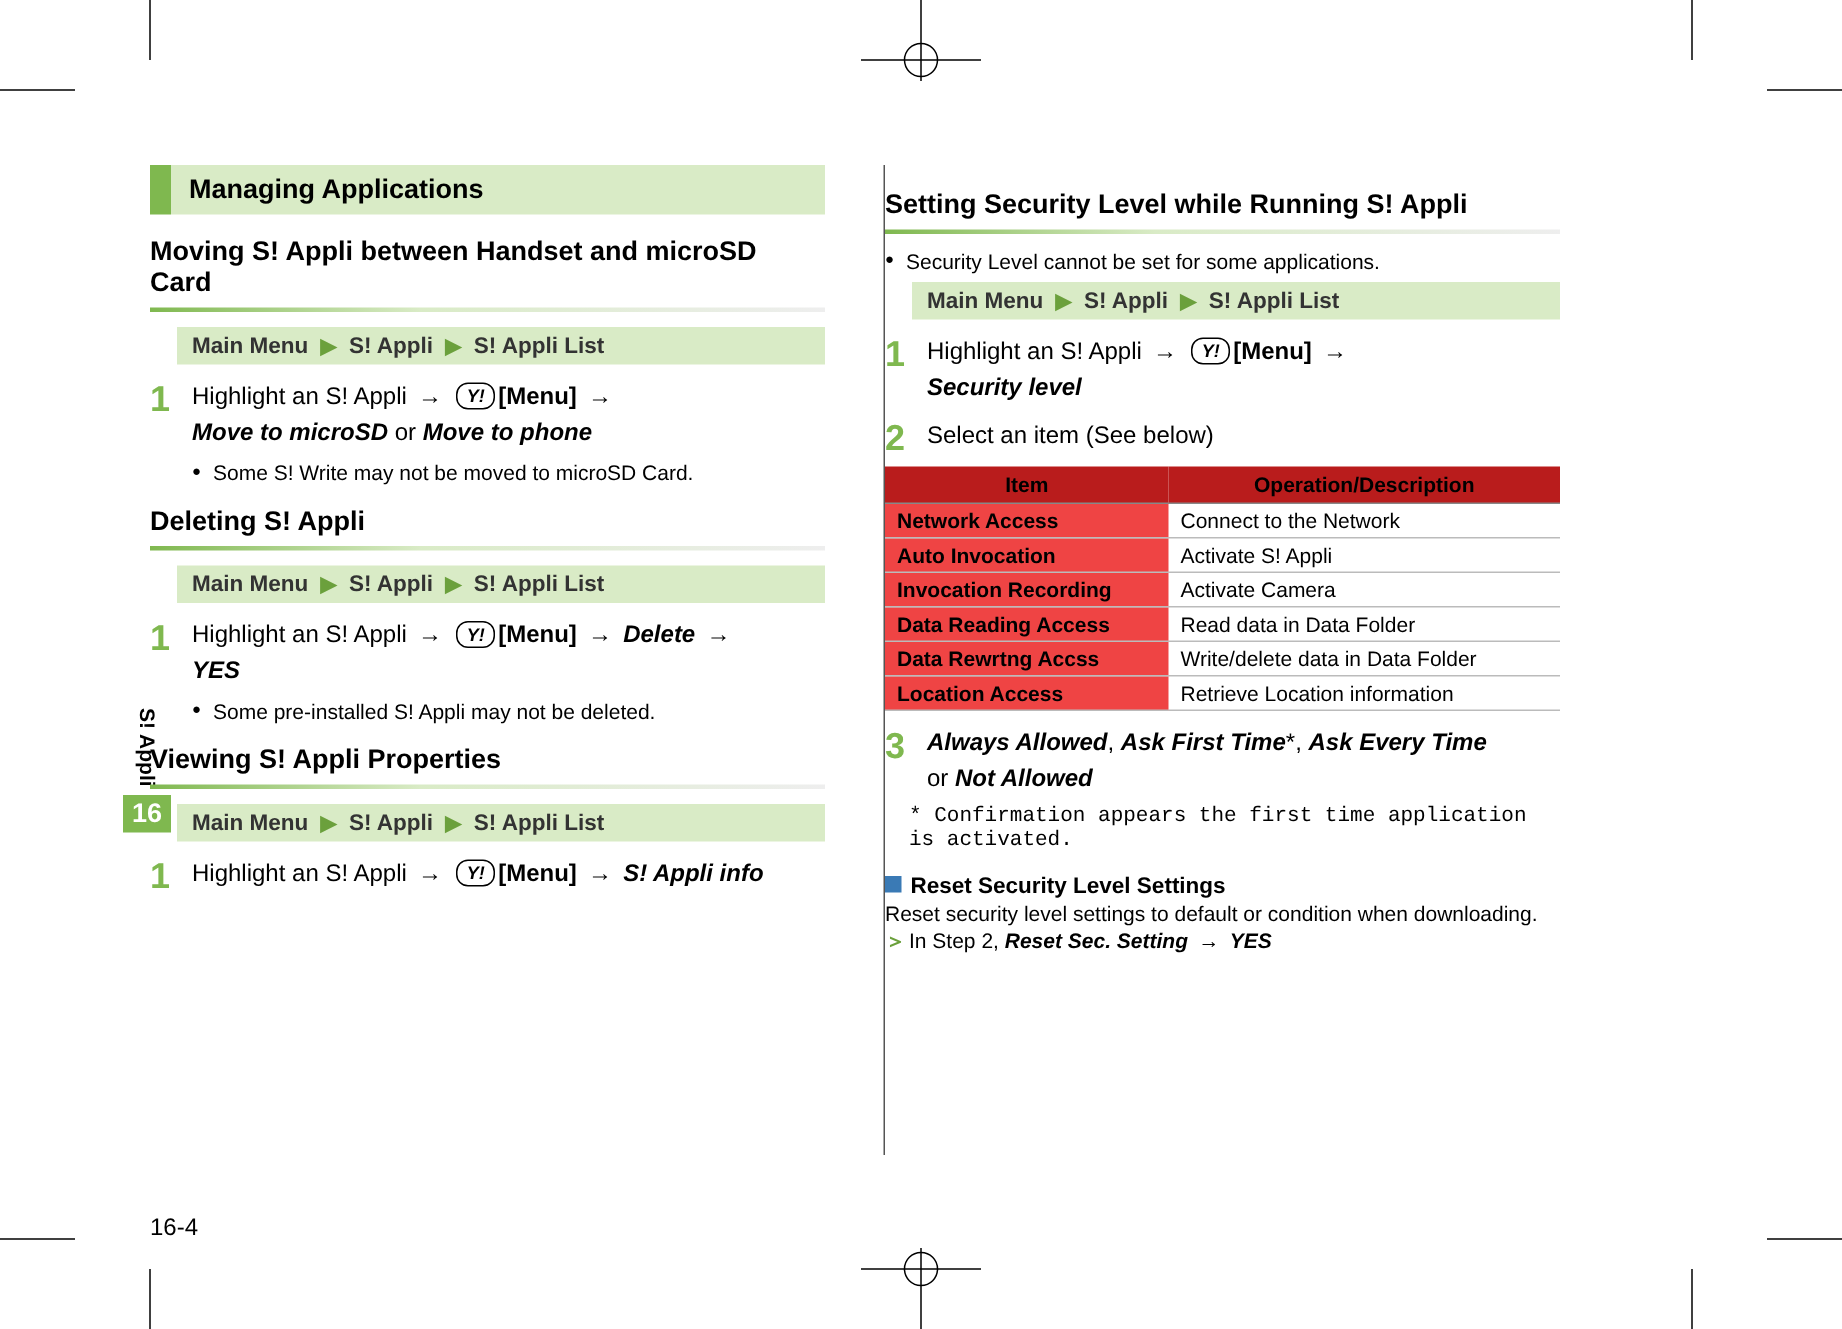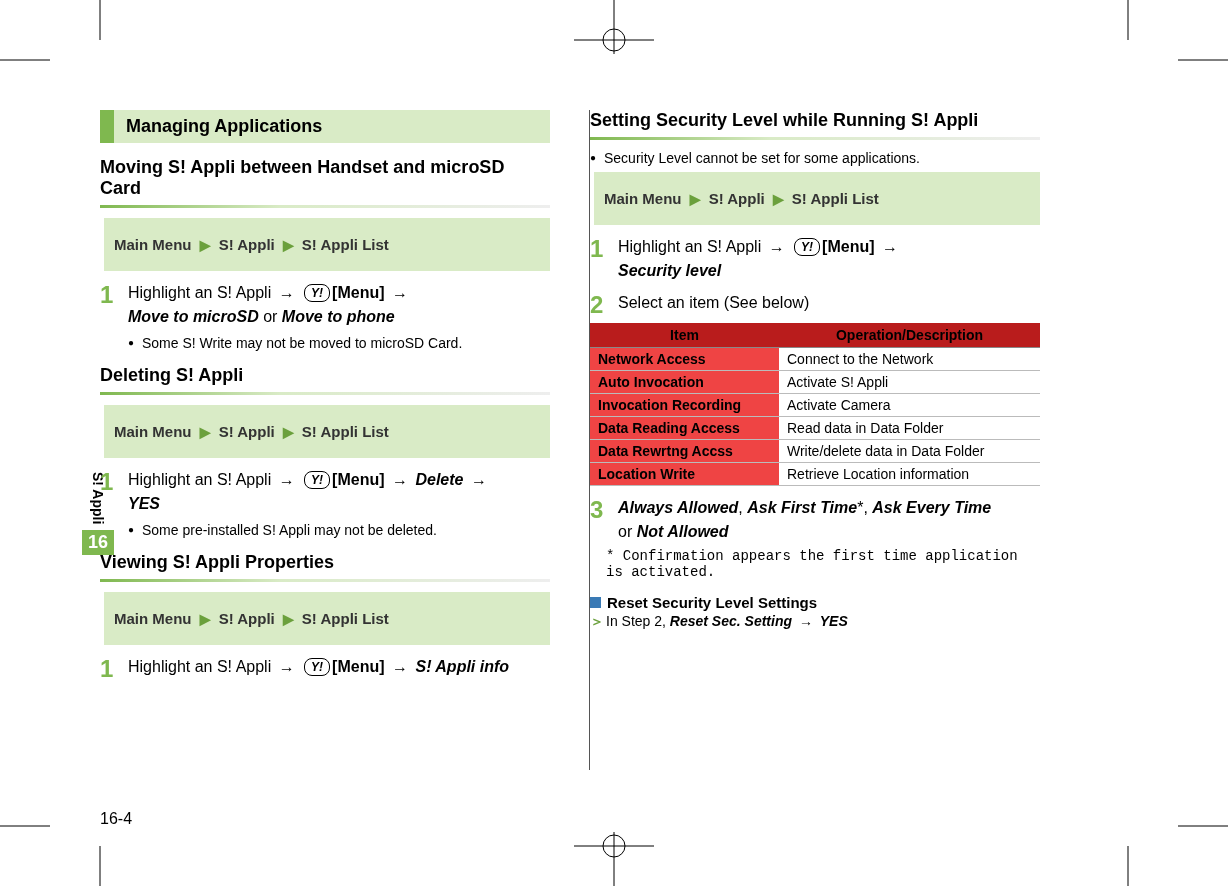--- a/index.html
+++ b/index.html
@@ -57,24 +57,24 @@
     font-size: 18px;
     margin: 14px 0 6px 0;
   }
   .gradient-line {
     height: 3px;
     margin-bottom: 10px;
     background: linear-gradient(to right, #7fb84f 0%, #d9ebc6 40%, #eee 100%);
   }
   .breadcrumb {
     background: #d9ebc6;
-    padding: 18px 10px;
+    padding: 4px 10px;
     font-weight: bold;
     font-size: 15px;
-    margin: 6px 0 10px 4px;
+    margin: 6px 0 10px 18px;
     color: #333;
   }
   .bc-arrow {
     color: #6ba03c;
     margin: 0 4px;
     font-size: 14px;
   }
   .step {
     display: flex;
     margin: 8px 0 4px 0;
@@ -303,21 +303,21 @@
           <span>Highlight an S! Appli</span>
           <span class="arrow">→</span>
           <span class="key-icon">Y!</span><span class="bold">[Menu]</span>
           <span class="arrow">→</span>
           <span class="ital">S! Appli info</span>
         </div>
       </div>
     </div>
 
     <div class="col" style="padding-top:50px">
-      <div class="sub-heading" style="margin-top:0">Setting Security Level while Running S! Appli</div>
+      <div class="sub-heading" style="margin-top:16px">Setting Security Level while Running S! Appli</div>
       <div class="gradient-line"></div>
       <div class="bullet-note-top">Security Level cannot be set for some applications.</div>
       <div class="breadcrumb">
         <span>Main Menu</span>
         <span class="bc-arrow">▶</span>
         <span>S! Appli</span>
         <span class="bc-arrow">▶</span>
         <span>S! Appli List</span>
       </div>
 
@@ -357,35 +357,36 @@
             </tr>
         <tr>
               <td class="item">Data Reading Access</td>
               <td>Read data in Data Folder</td>
             </tr>
         <tr>
               <td class="item">Data Rewrtng Accss</td>
               <td>Write/delete data in Data Folder</td>
             </tr>
         <tr>
-              <td class="item">Location Write</td>
+              <td class="item">Location Access</td>
               <td>Retrieve Location information</td>
             </tr>
       </tbody>
         </table>
 
       <div class="step">
         <div class="step-num">3</div>
         <div class="step-text">
           <span class="ital">Always Allowed</span><span>, </span><span class="ital">Ask First Time</span><span>*</span><span>, </span><span class="ital">Ask Every Time</span><br><span> or </span><span class="ital">Not Allowed</span>
         </div>
       </div>
       <div class="footnote">* Confirmation appears the first time application is activated.</div>
 
       <div class="square-heading"><span>Reset Security Level Settings</span></div>
+      <div class="reset-text">Reset security level settings to default or condition when downloading.</div>
       <div class="reset-text">
         <span class="gt">＞</span><span>In Step 2, </span><span class="ital">Reset Sec. Setting</span>
         <span class="arrow">→</span>
         <span class="ital">YES</span>
       </div>
     </div>
   </div>
 </div>
 
 <div class="page-num">16-4</div>

